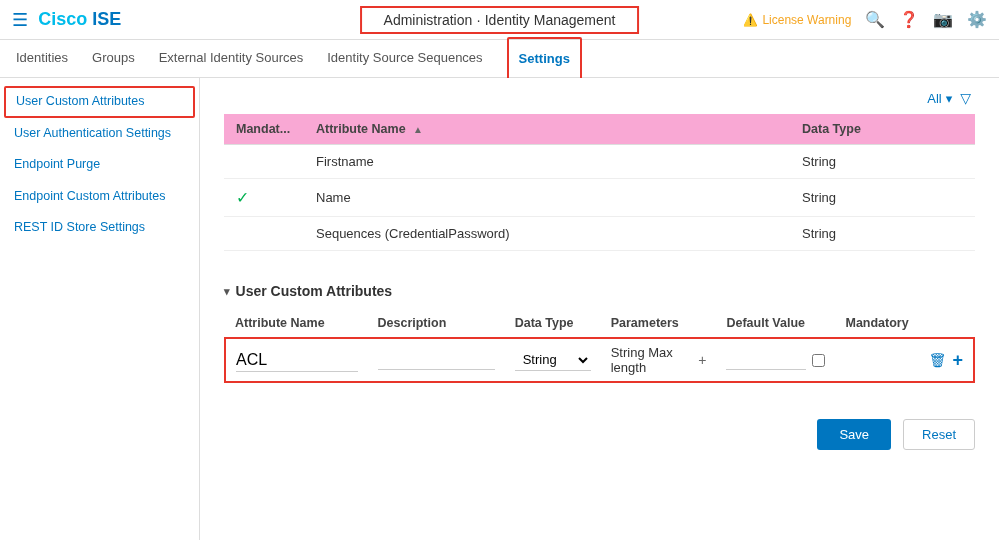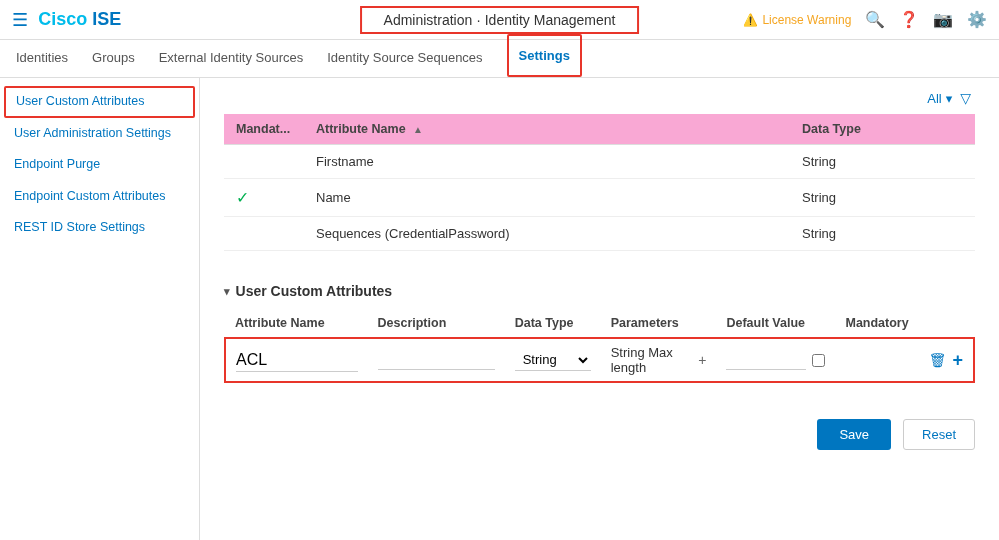--- a/index.html
+++ b/index.html
@@ -18,21 +18,21 @@
       border: 2px solid #e8352a; padding: 4px 22px;
       font-size: 14px; font-weight: 500; color: #333;
       position: absolute; left: 50%; transform: translateX(-50%);
     }
     .top-nav-right { display: flex; align-items: center; gap: 14px; }
     .license-warning { display: flex; align-items: center; gap: 4px; font-size: 12px; color: #f5a623; }
     .nav-icon { color: #666; font-size: 16px; cursor: pointer; }
 
     
     .second-nav {
-      display: flex; align-items: flex-end; height: 38px;
+      display: flex; align-items: center; height: 38px;
       border-bottom: 1px solid #ddd; padding: 0 16px; gap: 24px;
       background: #fff;
     }
     .nav-tab {
       font-size: 13px; color: #555; cursor: pointer; padding: 10px 0;
       border-bottom: 2px solid transparent; white-space: nowrap;
     }
     .nav-tab.highlighted {
       border: 2px solid #e8352a; padding: 12px 10px; border-radius: 2px;
       color: #0076c0; font-weight: 600;
@@ -189,21 +189,21 @@
   <span class="nav-tab">Groups</span>
   <span class="nav-tab">External Identity Sources</span>
   <span class="nav-tab">Identity Source Sequences</span>
   <span class="nav-tab highlighted">Settings</span>
 </div>
 
 <div class="layout">
 
   <div class="sidebar">
     <div class="sidebar-item active">User Custom Attributes</div>
-    <div class="sidebar-item">User Administration Settings</div>
+    <div class="sidebar-item">User Authentication Settings</div>
     <div class="sidebar-item">Endpoint Purge</div>
     <div class="sidebar-item">Endpoint Custom Attributes</div>
     <div class="sidebar-item">REST ID Store Settings</div>
   </div>
 
   <div class="main-content">
 
     <div class="table-area">
       <div class="filter-row">
         <div class="all-dropdown">

